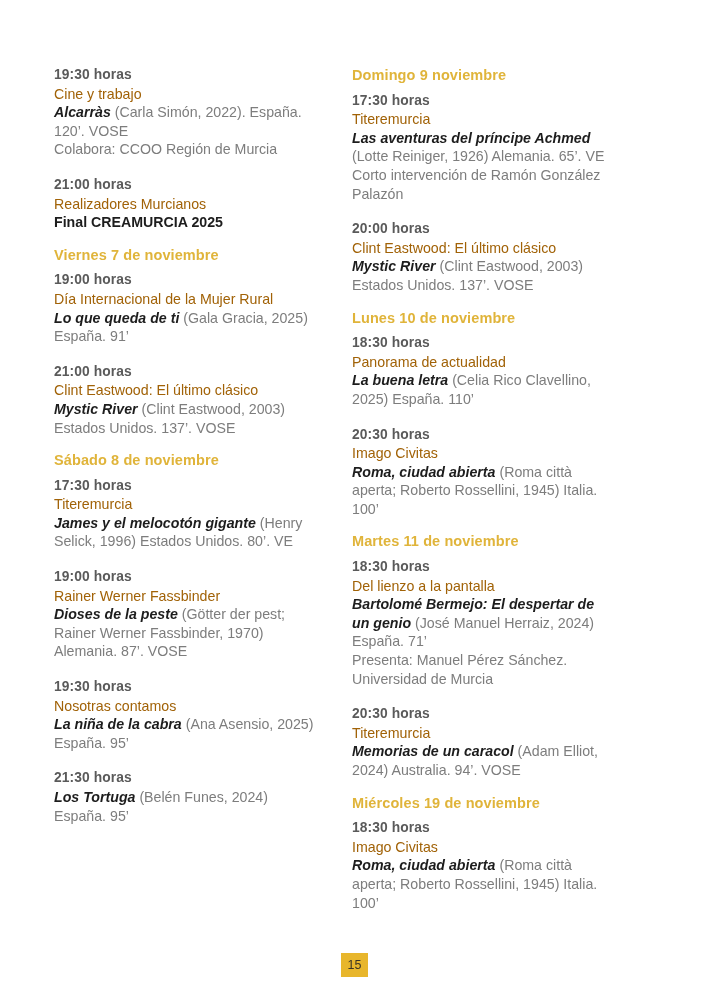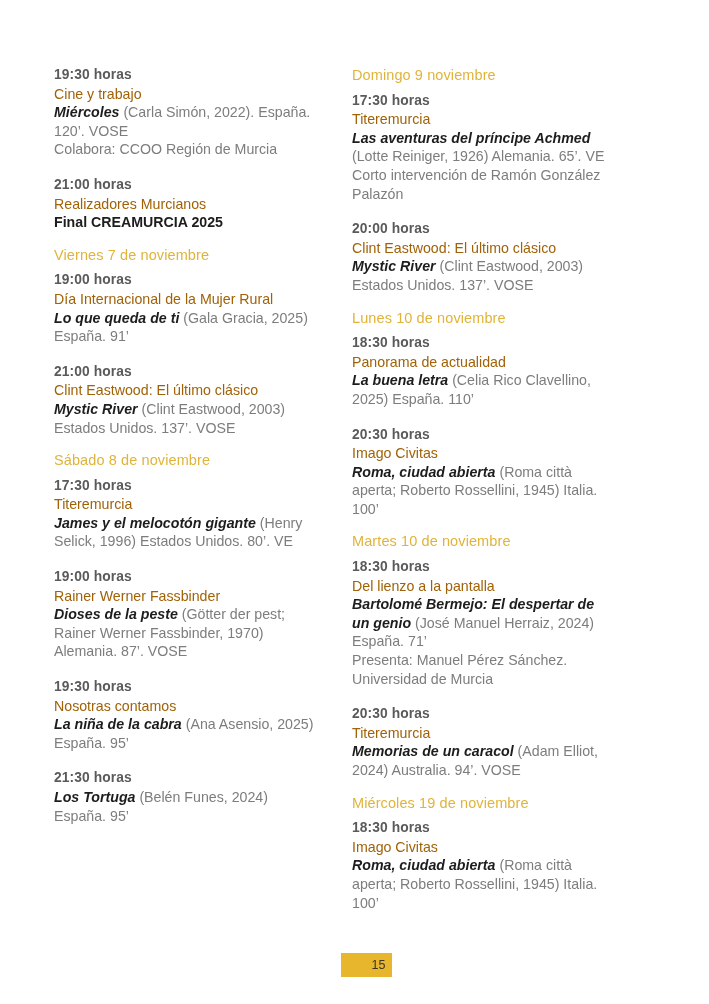--- a/index.html
+++ b/index.html
@@ -27,21 +27,21 @@
     align-items: flex-start;
   }
   .column {
     width: 263px;
     flex: 0 0 263px;
   }
 
   
   .day-heading {
     color: #e0b43a;
-    font-weight: normal;
+    font-weight: bold;
     font-size: 14.5px;
     line-height: 18.6px;
     letter-spacing: 0.1px;
     margin: 0 0 7px 0;
   }
   .block + .day-heading,
   .day + .day {
     margin-top: 14px;
   }
   .day:first-child > .day-heading {
@@ -98,34 +98,33 @@
     left: 341px;
     top: 953px;
     width: 27px;
     height: 24px;
     background: #e8b62c;
     color: #3a3526;
     font-size: 12.5px;
     line-height: 24px;
     text-align: center;
     font-family: "Liberation Sans", "DejaVu Sans", sans-serif;
-    padding-left: 24px;
   }
 </style>
 </head>
 <body>
 
 <div class="page">
   <div class="columns" id="columns">
       <div class="column">
         <div class="day">
           <div class="block">
             <span class="time">19:30 horas</span>
             <span class="program">Cine y trabajo</span>
-            <span class="detail"><span class="title">Miércoles</span><span> (Carla Simón, 2022). España. 120’. VOSE</span></span>
+            <span class="detail"><span class="title">Alcarràs</span><span> (Carla Simón, 2022). España. 120’. VOSE</span></span>
             <span class="note">Colabora: CCOO Región de Murcia</span>
           </div>
           <div class="block">
             <span class="time">21:00 horas</span>
             <span class="program">Realizadores Murcianos</span>
             <span class="detail"><span class="title-strong">Final CREAMURCIA 2025</span></span>
           </div>
         </div>
         <div class="day">
           <div class="day-heading">Viernes 7 de noviembre</div>
@@ -185,21 +184,21 @@
             <span class="program">Panorama de actualidad</span>
             <span class="detail"><span class="title">La buena letra</span><span> (Celia Rico Clavellino, 2025) España. 110’</span></span>
           </div>
           <div class="block">
             <span class="time">20:30 horas</span>
             <span class="program">Imago Civitas</span>
             <span class="detail"><span class="title">Roma, ciudad abierta</span><span> (Roma città aperta; Roberto Rossellini, 1945) Italia. 100’</span></span>
           </div>
         </div>
         <div class="day">
-          <div class="day-heading">Martes 10 de noviembre</div>
+          <div class="day-heading">Martes 11 de noviembre</div>
           <div class="block">
             <span class="time">18:30 horas</span>
             <span class="program">Del lienzo a la pantalla</span>
             <span class="detail"><span class="title">Bartolomé Bermejo: El despertar de un genio</span><span> (José Manuel Herraiz, 2024) España. 71’</span></span>
             <span class="note">Presenta: Manuel Pérez Sánchez. Universidad de Murcia</span>
           </div>
           <div class="block">
             <span class="time">20:30 horas</span>
             <span class="program">Titeremurcia</span>
             <span class="detail"><span class="title">Memorias de un caracol</span><span> (Adam Elliot, 2024) Australia. 94’. VOSE</span></span>

